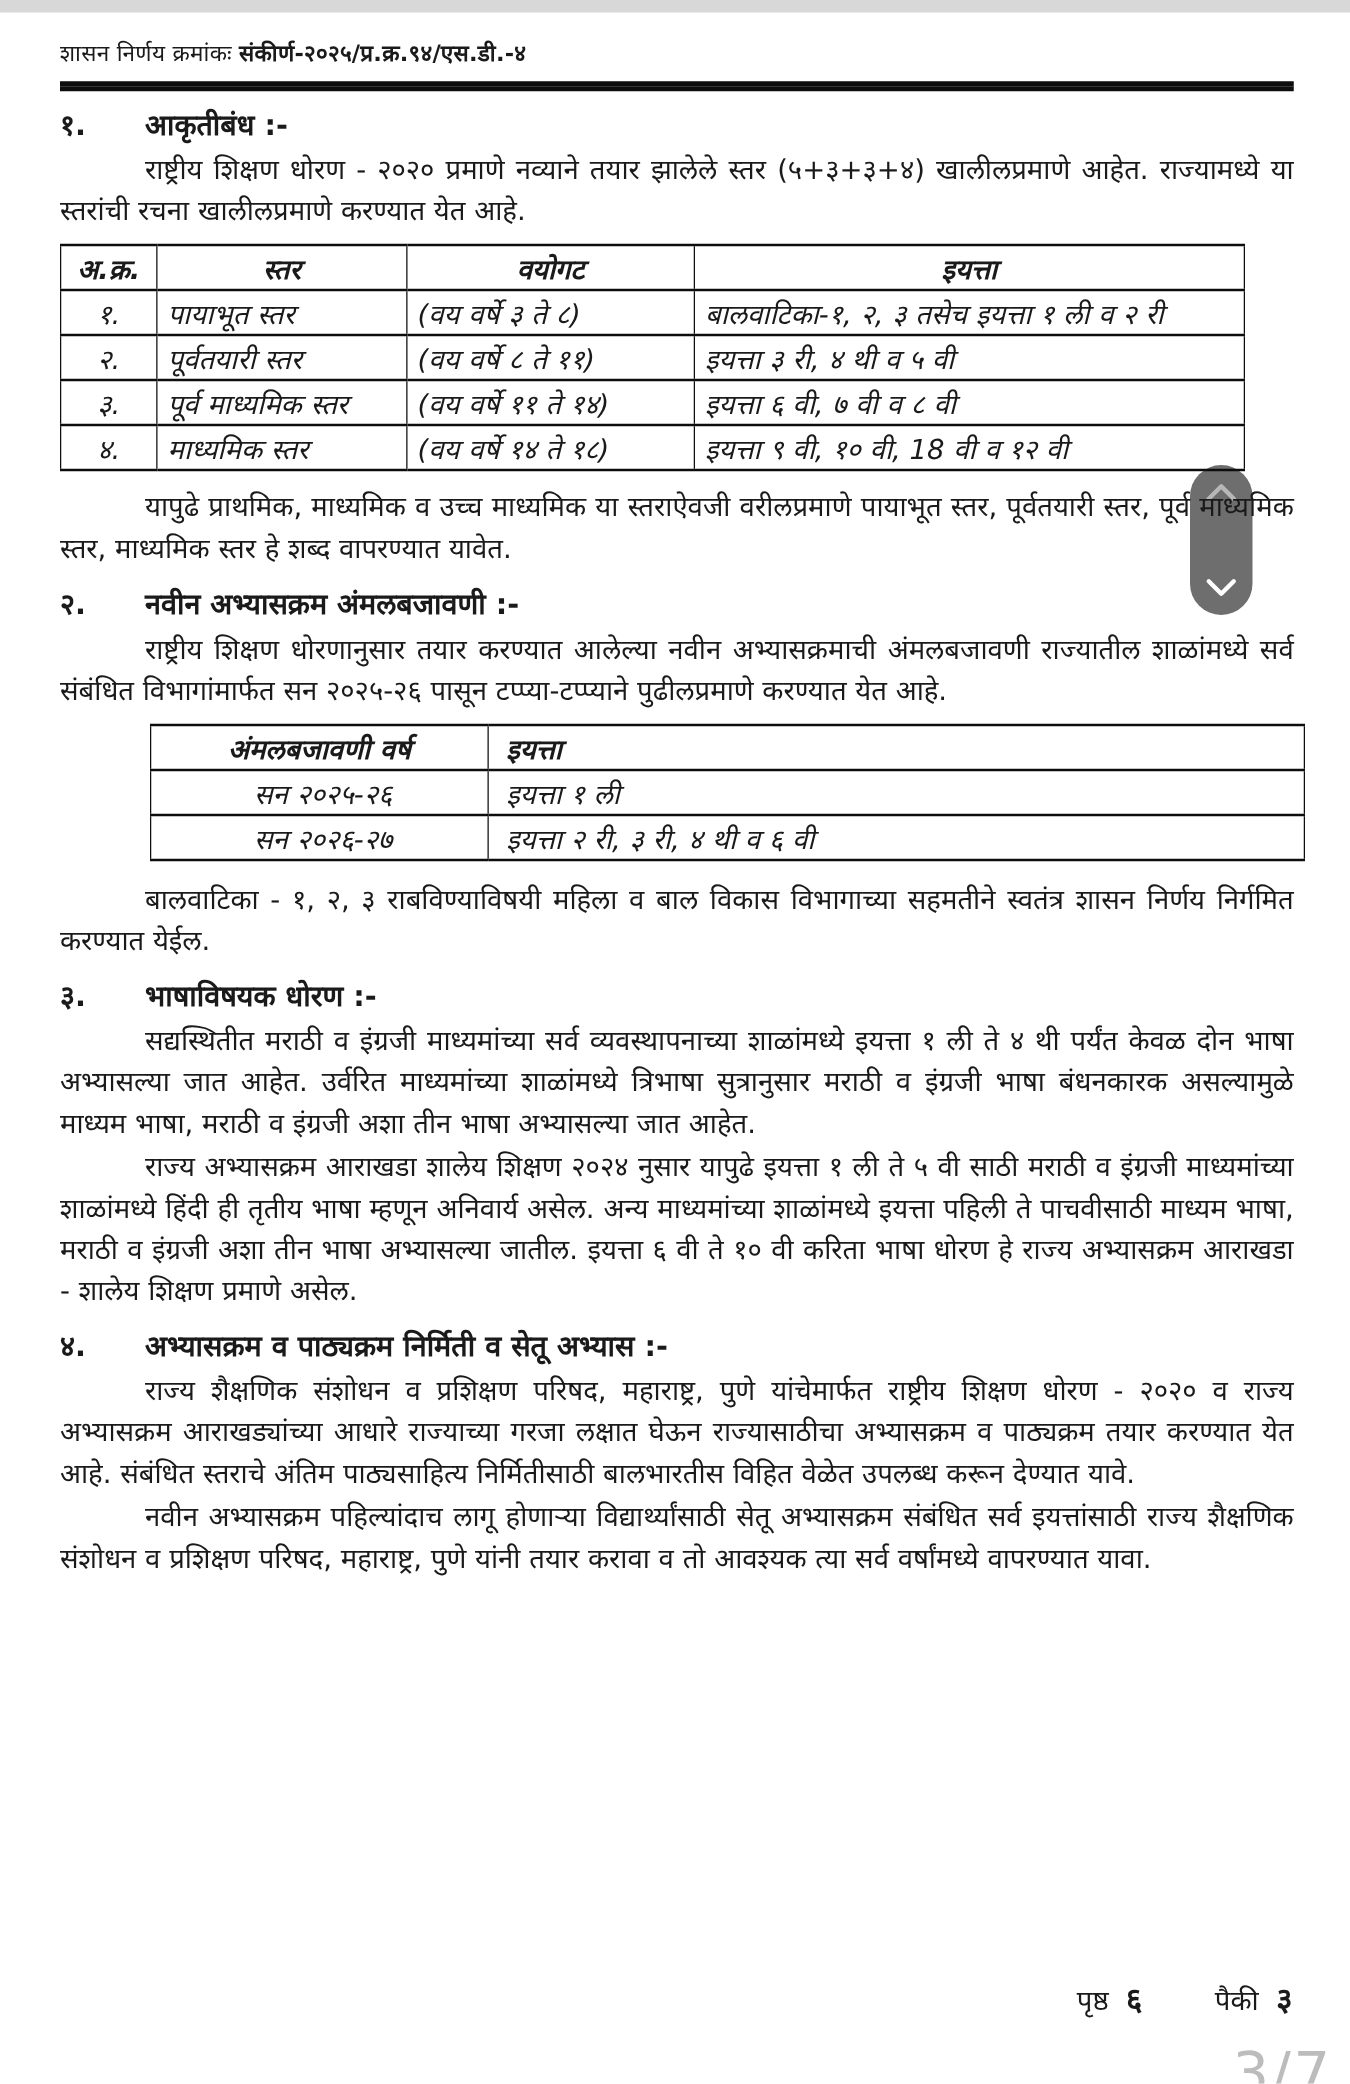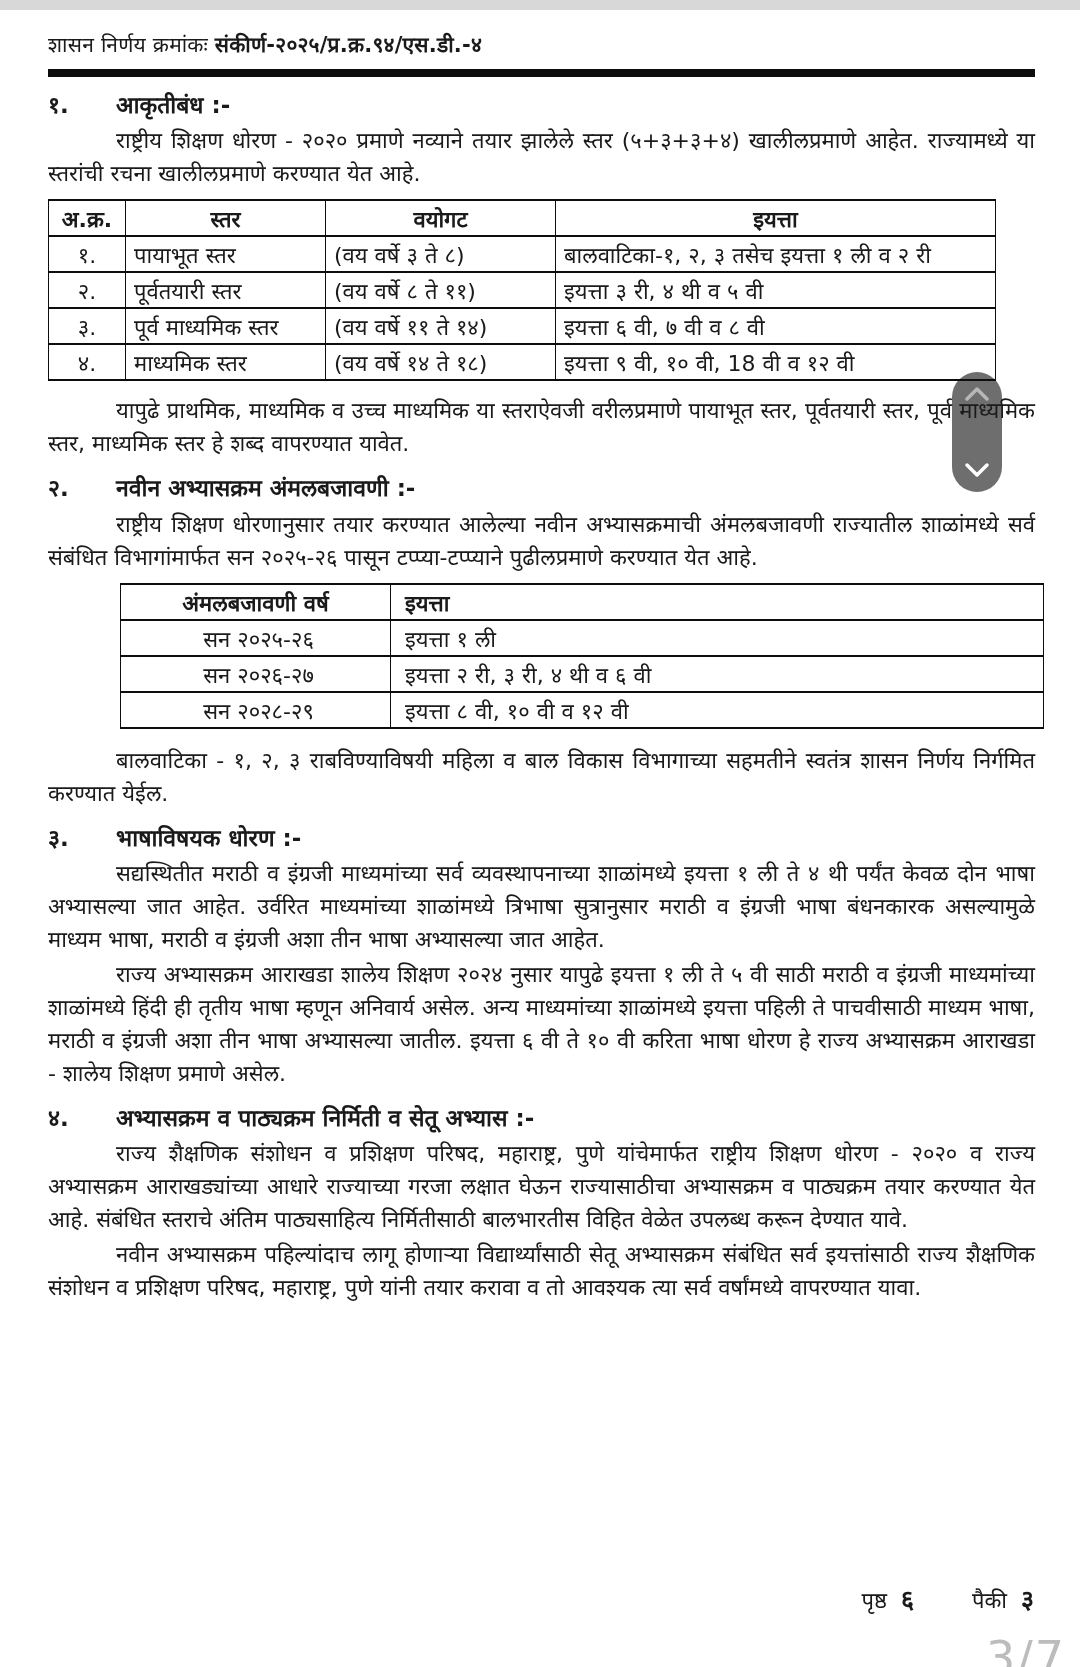--- a/index.html
+++ b/index.html
@@ -18,21 +18,21 @@
     padding: 0 45px 0 48px;
   }
   .top-strip {
     position: absolute;
     top: 0; left: 0;
     width: 1080px; height: 10px;
     background: #d8d8d8;
   }
   .gr-header {
     margin-top: 30px;
-    font-size: 21px;
+    font-size: 18px;
     letter-spacing: 0.2px;
     white-space: nowrap;
   }
   .gr-header .label { font-weight: 400; }
   .gr-header .number { font-weight: 700; }
   .double-rule {
     margin-top: 11px;
     height: 4px;
     border-top: 4px solid #0d0d0d;
     border-bottom: 4px solid #0d0d0d;
@@ -52,20 +52,21 @@
     text-indent: 68px;
     margin-top: 2px;
   }
   .para.after-table { margin-top: 13px; }
   .para.gap-above { margin-top: 15px; }
 
   table {
     border-collapse: collapse;
     table-layout: fixed;
     font-size: 22px;
+    font-style: italic;
   }
   .t1 { width: 947px; margin-top: 9px; }
   .t2 { width: 923px; margin-left: 72px; margin-top: 9px; }
   th, td {
     border: 2px solid #0d0d0d;
     border-left-width: 1.5px;
     border-right-width: 1.5px;
     height: 36px;
     padding: 2px 8px;
     vertical-align: middle;
@@ -197,24 +198,20 @@
       <th class="cls">इयत्ता</th>
     </tr>
     <tr>
       <td class="yr">सन २०२५-२६</td>
       <td>इयत्ता १ ली</td>
     </tr>
     <tr>
       <td class="yr">सन २०२६-२७</td>
       <td>इयत्ता २ री, ३ री, ४ थी व ६ वी</td>
     </tr>
-    <tr>
-      <td class="yr">सन २०२८-२९</td>
-      <td>इयत्ता ८ वी, १० वी व १२ वी</td>
-    </tr>
   </tbody>
     </table>
 
   <p class="para gap-above">बालवाटिका - १, २, ३ राबविण्याविषयी महिला व बाल विकास विभागाच्या सहमतीने स्वतंत्र शासन निर्णय निर्गमित करण्यात येईल.</p>
 
   <div class="section-heading">
     <span class="sec-num">३.</span>
     <span>भाषाविषयक धोरण :-</span>
   </div>
   <p class="para">सद्यस्थितीत मराठी व इंग्रजी माध्यमांच्या सर्व व्यवस्थापनाच्या शाळांमध्ये इयत्ता १ ली ते ४ थी पर्यंत केवळ दोन भाषा अभ्यासल्या जात आहेत. उर्वरित माध्यमांच्या शाळांमध्ये त्रिभाषा सुत्रानुसार मराठी व इंग्रजी भाषा बंधनकारक असल्यामुळे माध्यम भाषा, मराठी व इंग्रजी अशा तीन भाषा अभ्यासल्या जात आहेत.</p>

